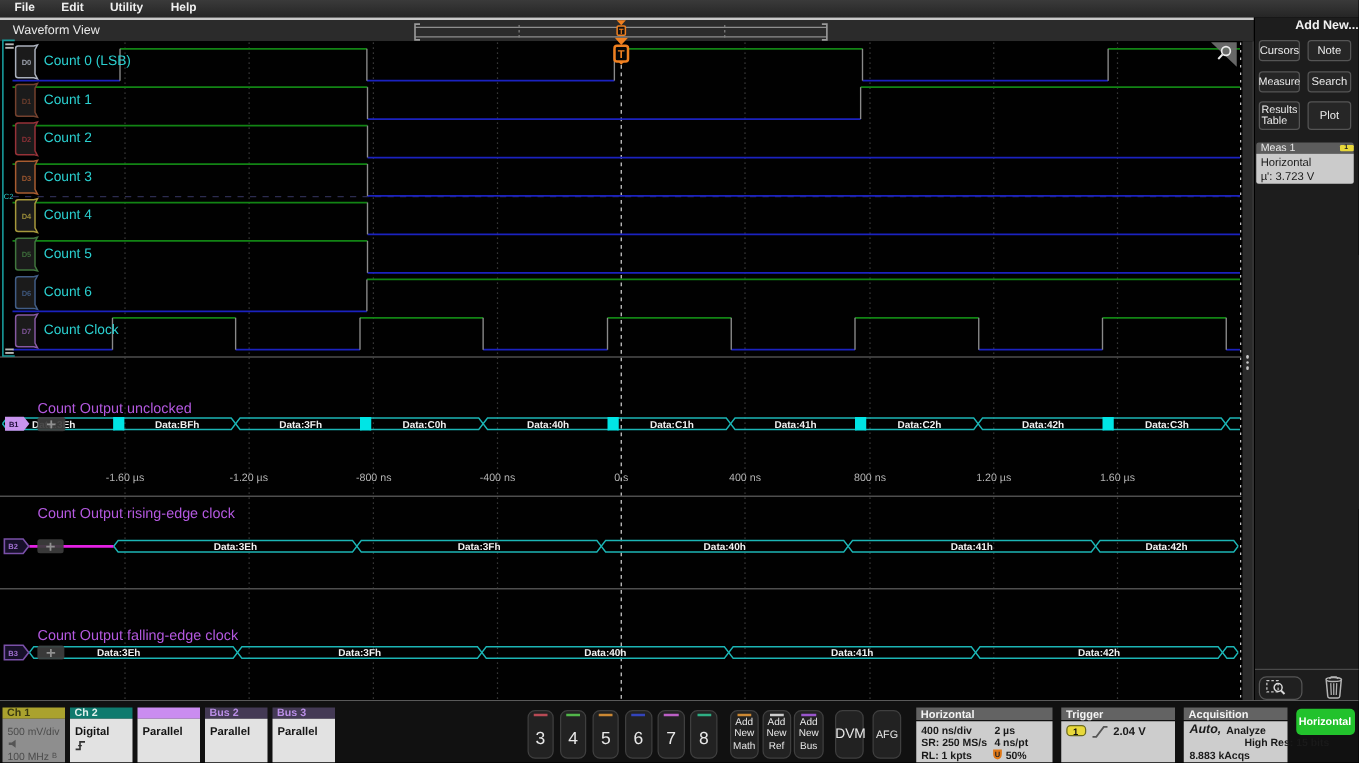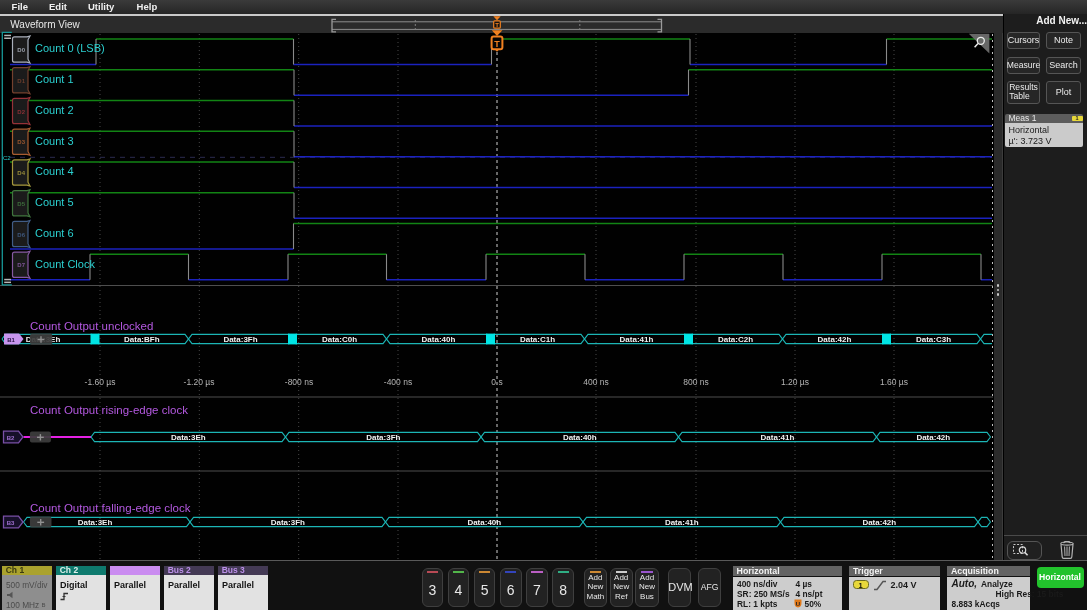--- a/index.html
+++ b/index.html
@@ -101,21 +101,21 @@
 <div style="position:absolute;left:641.4px;top:570.8px;width:11.2px;height:1.8px;background:#9955cc;"></div>
 <div style="position:absolute;left:635.4px;top:572.5px;width:23.2px;text-align:center;font-size:8px;line-height:9.8px;color:#e8e8e8;">Add<br>New<br>Bus</div>
 <div style="position:absolute;left:668.2px;top:568px;width:23.2px;height:39px;background:#222;border:1px solid #3f3f3f;border-radius:6px;"></div>
 <div style="position:absolute;left:668.2px;top:568px;width:23.2px;height:49px;text-align:center;line-height:39px;font-size:11px;color:#e8e8e8;">DVM</div>
 <div style="position:absolute;left:698px;top:568px;width:23.2px;height:39px;background:#222;border:1px solid #3f3f3f;border-radius:6px;"></div>
 <div style="position:absolute;left:698px;top:568px;width:23.2px;height:39px;text-align:center;line-height:39px;font-size:8.6px;color:#e8e8e8;">AFG</div>
 <div style="position:absolute;left:732.6px;top:566.3px;width:109.6px;height:10.2px;background:#636363;"></div>
 <div style="position:absolute;left:736.6px;top:566.3px;height:10.4px;line-height:10.4px;font-size:8.8px;font-weight:bold;color:#f4f4f4;">Horizontal</div>
 <div style="position:absolute;left:732.6px;top:576.5px;width:109.6px;height:33.5px;background:#cdcdcd;"></div>
 <div style="position:absolute;left:737px;top:578.5px;font-size:8.4px;font-weight:bold;color:#1a1a1a;height:10px;line-height:10px;">400 ns/div</div>
-<div style="position:absolute;left:795.5px;top:578.5px;font-size:8.4px;font-weight:bold;color:#1a1a1a;height:10px;line-height:10px;">4 µs</div>
+<div style="position:absolute;left:795.5px;top:578.5px;font-size:8.4px;font-weight:bold;color:#1a1a1a;height:10px;line-height:10px;">2 µs</div>
 <div style="position:absolute;left:737px;top:588.5px;font-size:8.4px;font-weight:bold;color:#1a1a1a;height:10px;line-height:10px;">SR: 250 MS/s</div>
 <div style="position:absolute;left:795.5px;top:588.5px;font-size:8.4px;font-weight:bold;color:#1a1a1a;height:10px;line-height:10px;">4 ns/pt</div>
 <div style="position:absolute;left:737px;top:598.5px;font-size:8.4px;font-weight:bold;color:#1a1a1a;height:10px;line-height:10px;">RL: 1 kpts</div>
 <svg style="position:absolute;left:794px;top:599px;" width="8" height="9" viewBox="0 0 8 9">
     <path d="M0.5 0.5 L7.5 0.5 L7.5 4 Q7.5 8 4 8.5 Q0.5 8 0.5 4 Z" fill="#e07818"></path>
     <text x="4" y="6.5" font-size="6" font-weight="bold" fill="#222" text-anchor="middle" font-family="Liberation Sans, sans-serif">U</text>
   </svg>
 <div style="position:absolute;left:804.5px;top:598.5px;font-size:8.4px;font-weight:bold;color:#1a1a1a;height:10px;line-height:10px;">50%</div>
 <div style="position:absolute;left:848.9px;top:566.3px;width:91.3px;height:10.2px;background:#636363;"></div>
 <div style="position:absolute;left:852.9px;top:566.3px;height:10.4px;line-height:10.4px;font-size:8.8px;font-weight:bold;color:#f4f4f4;">Trigger</div>

